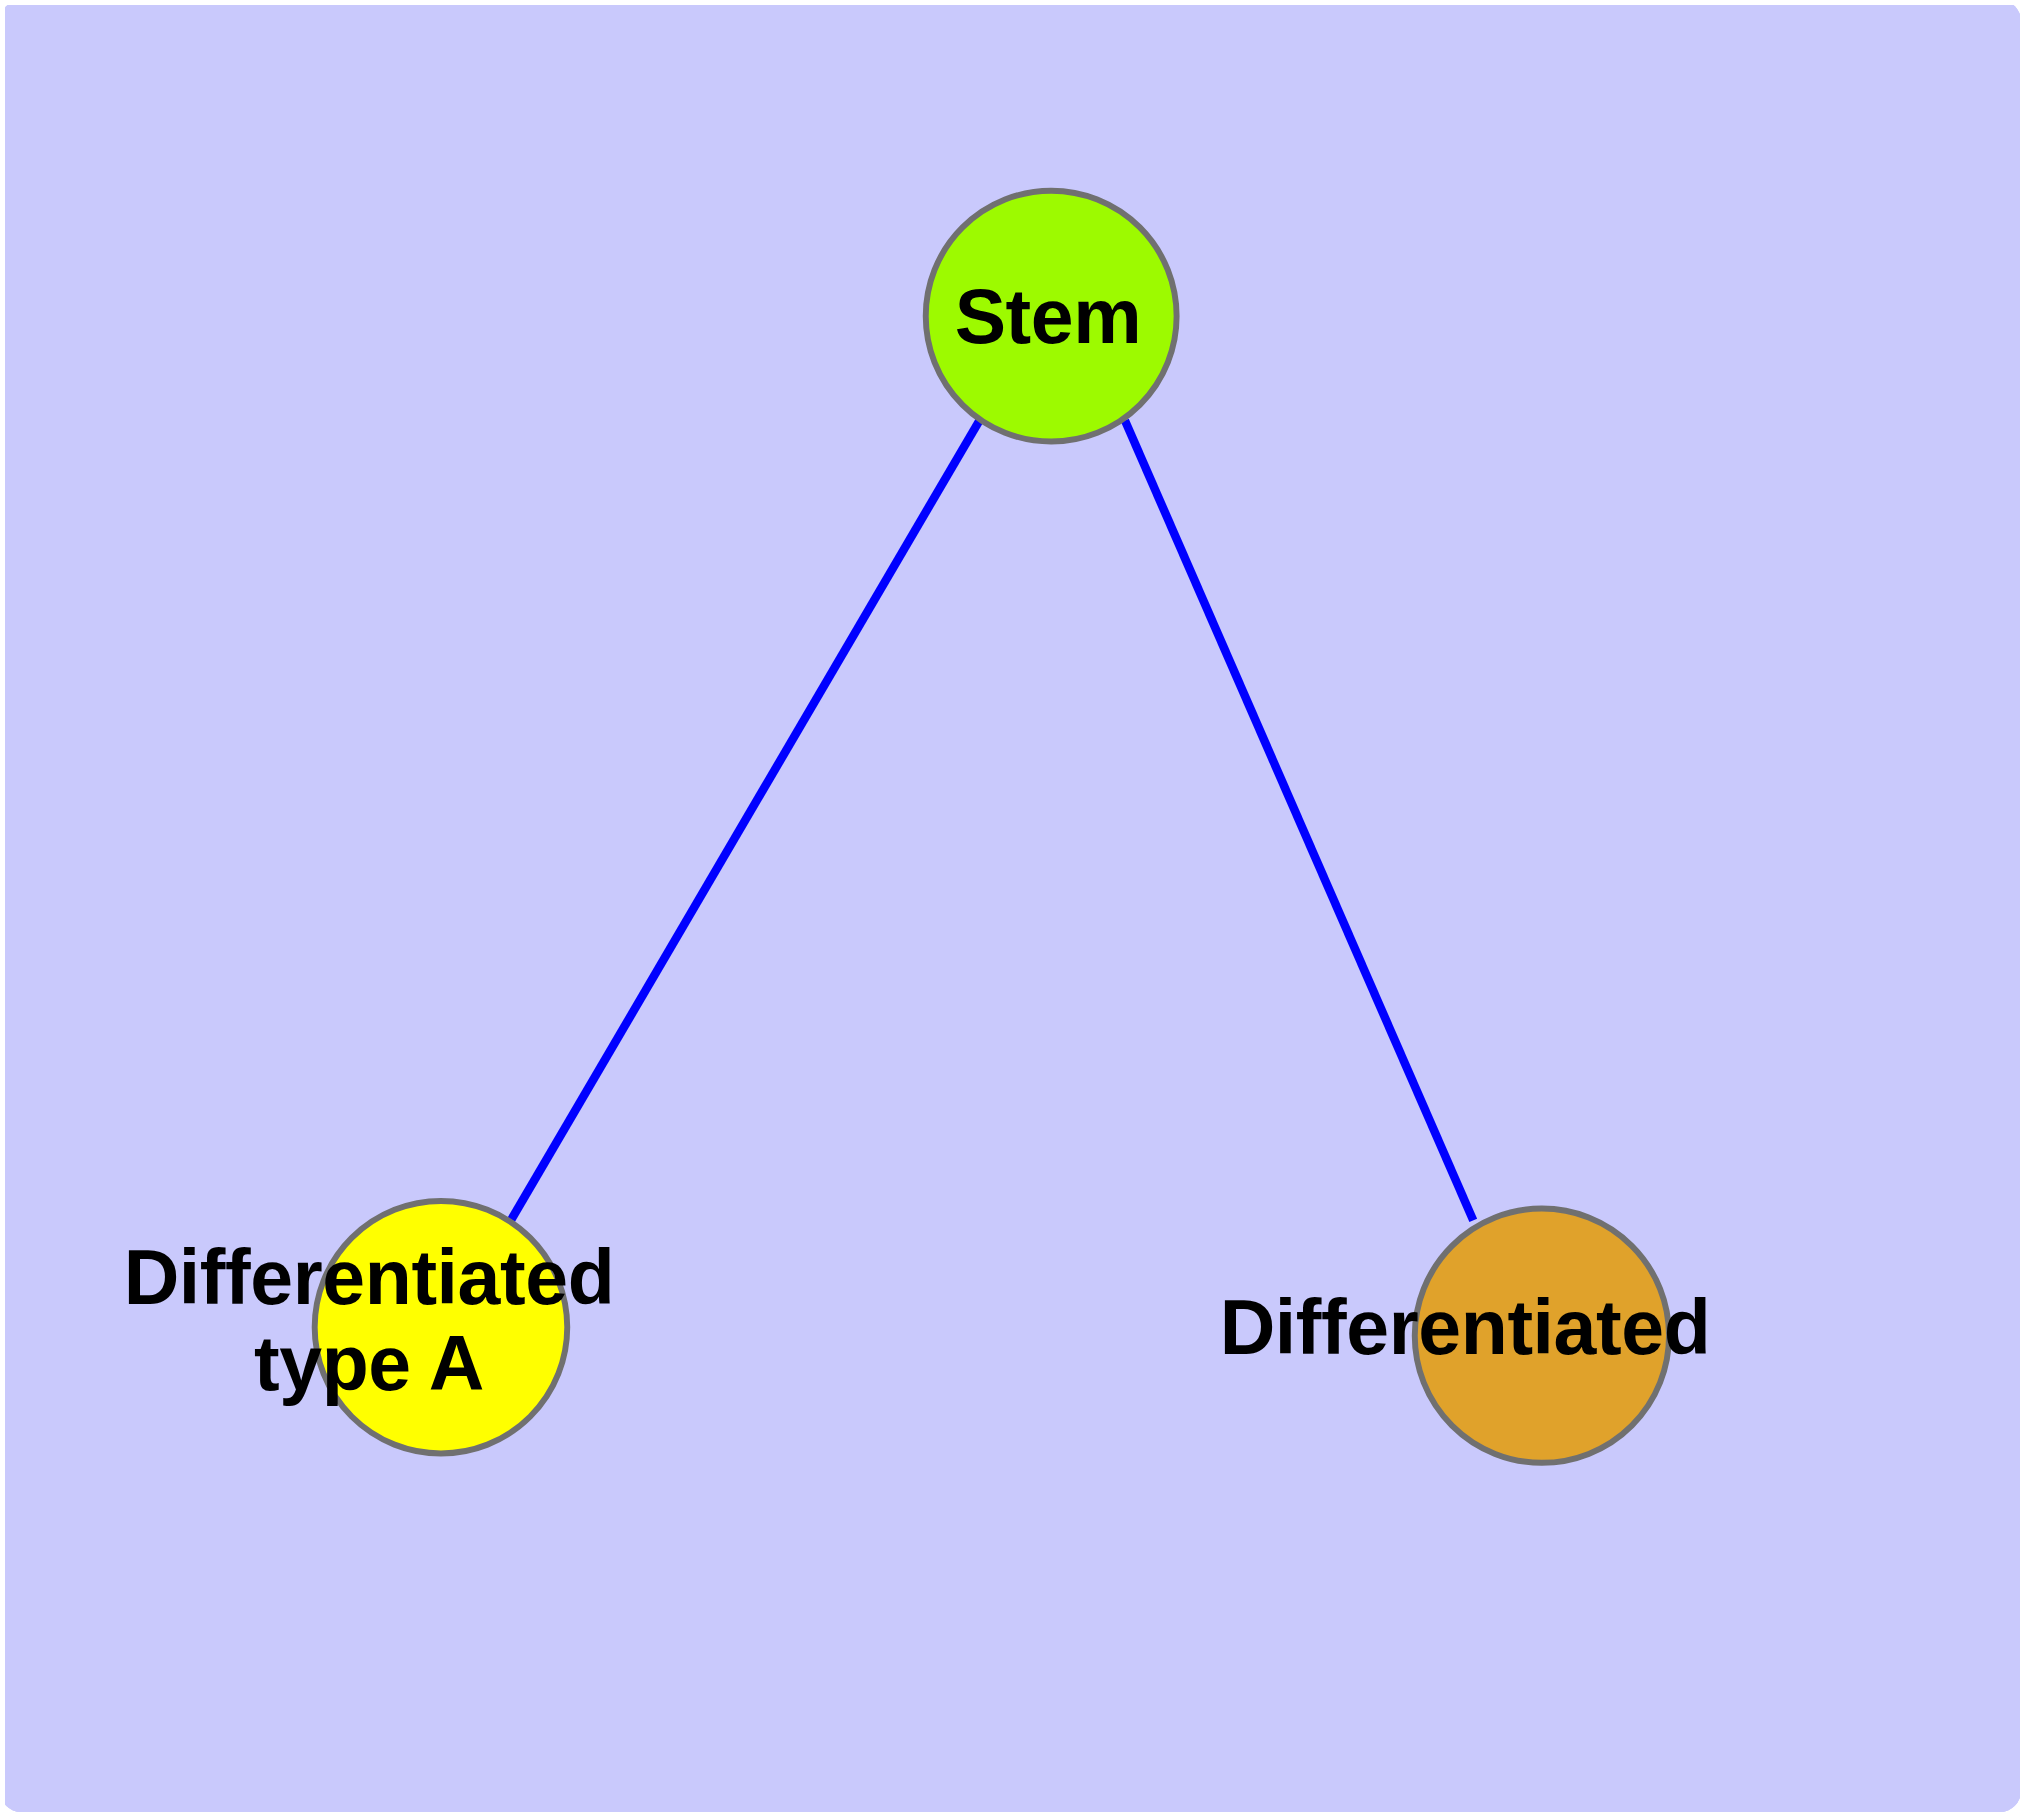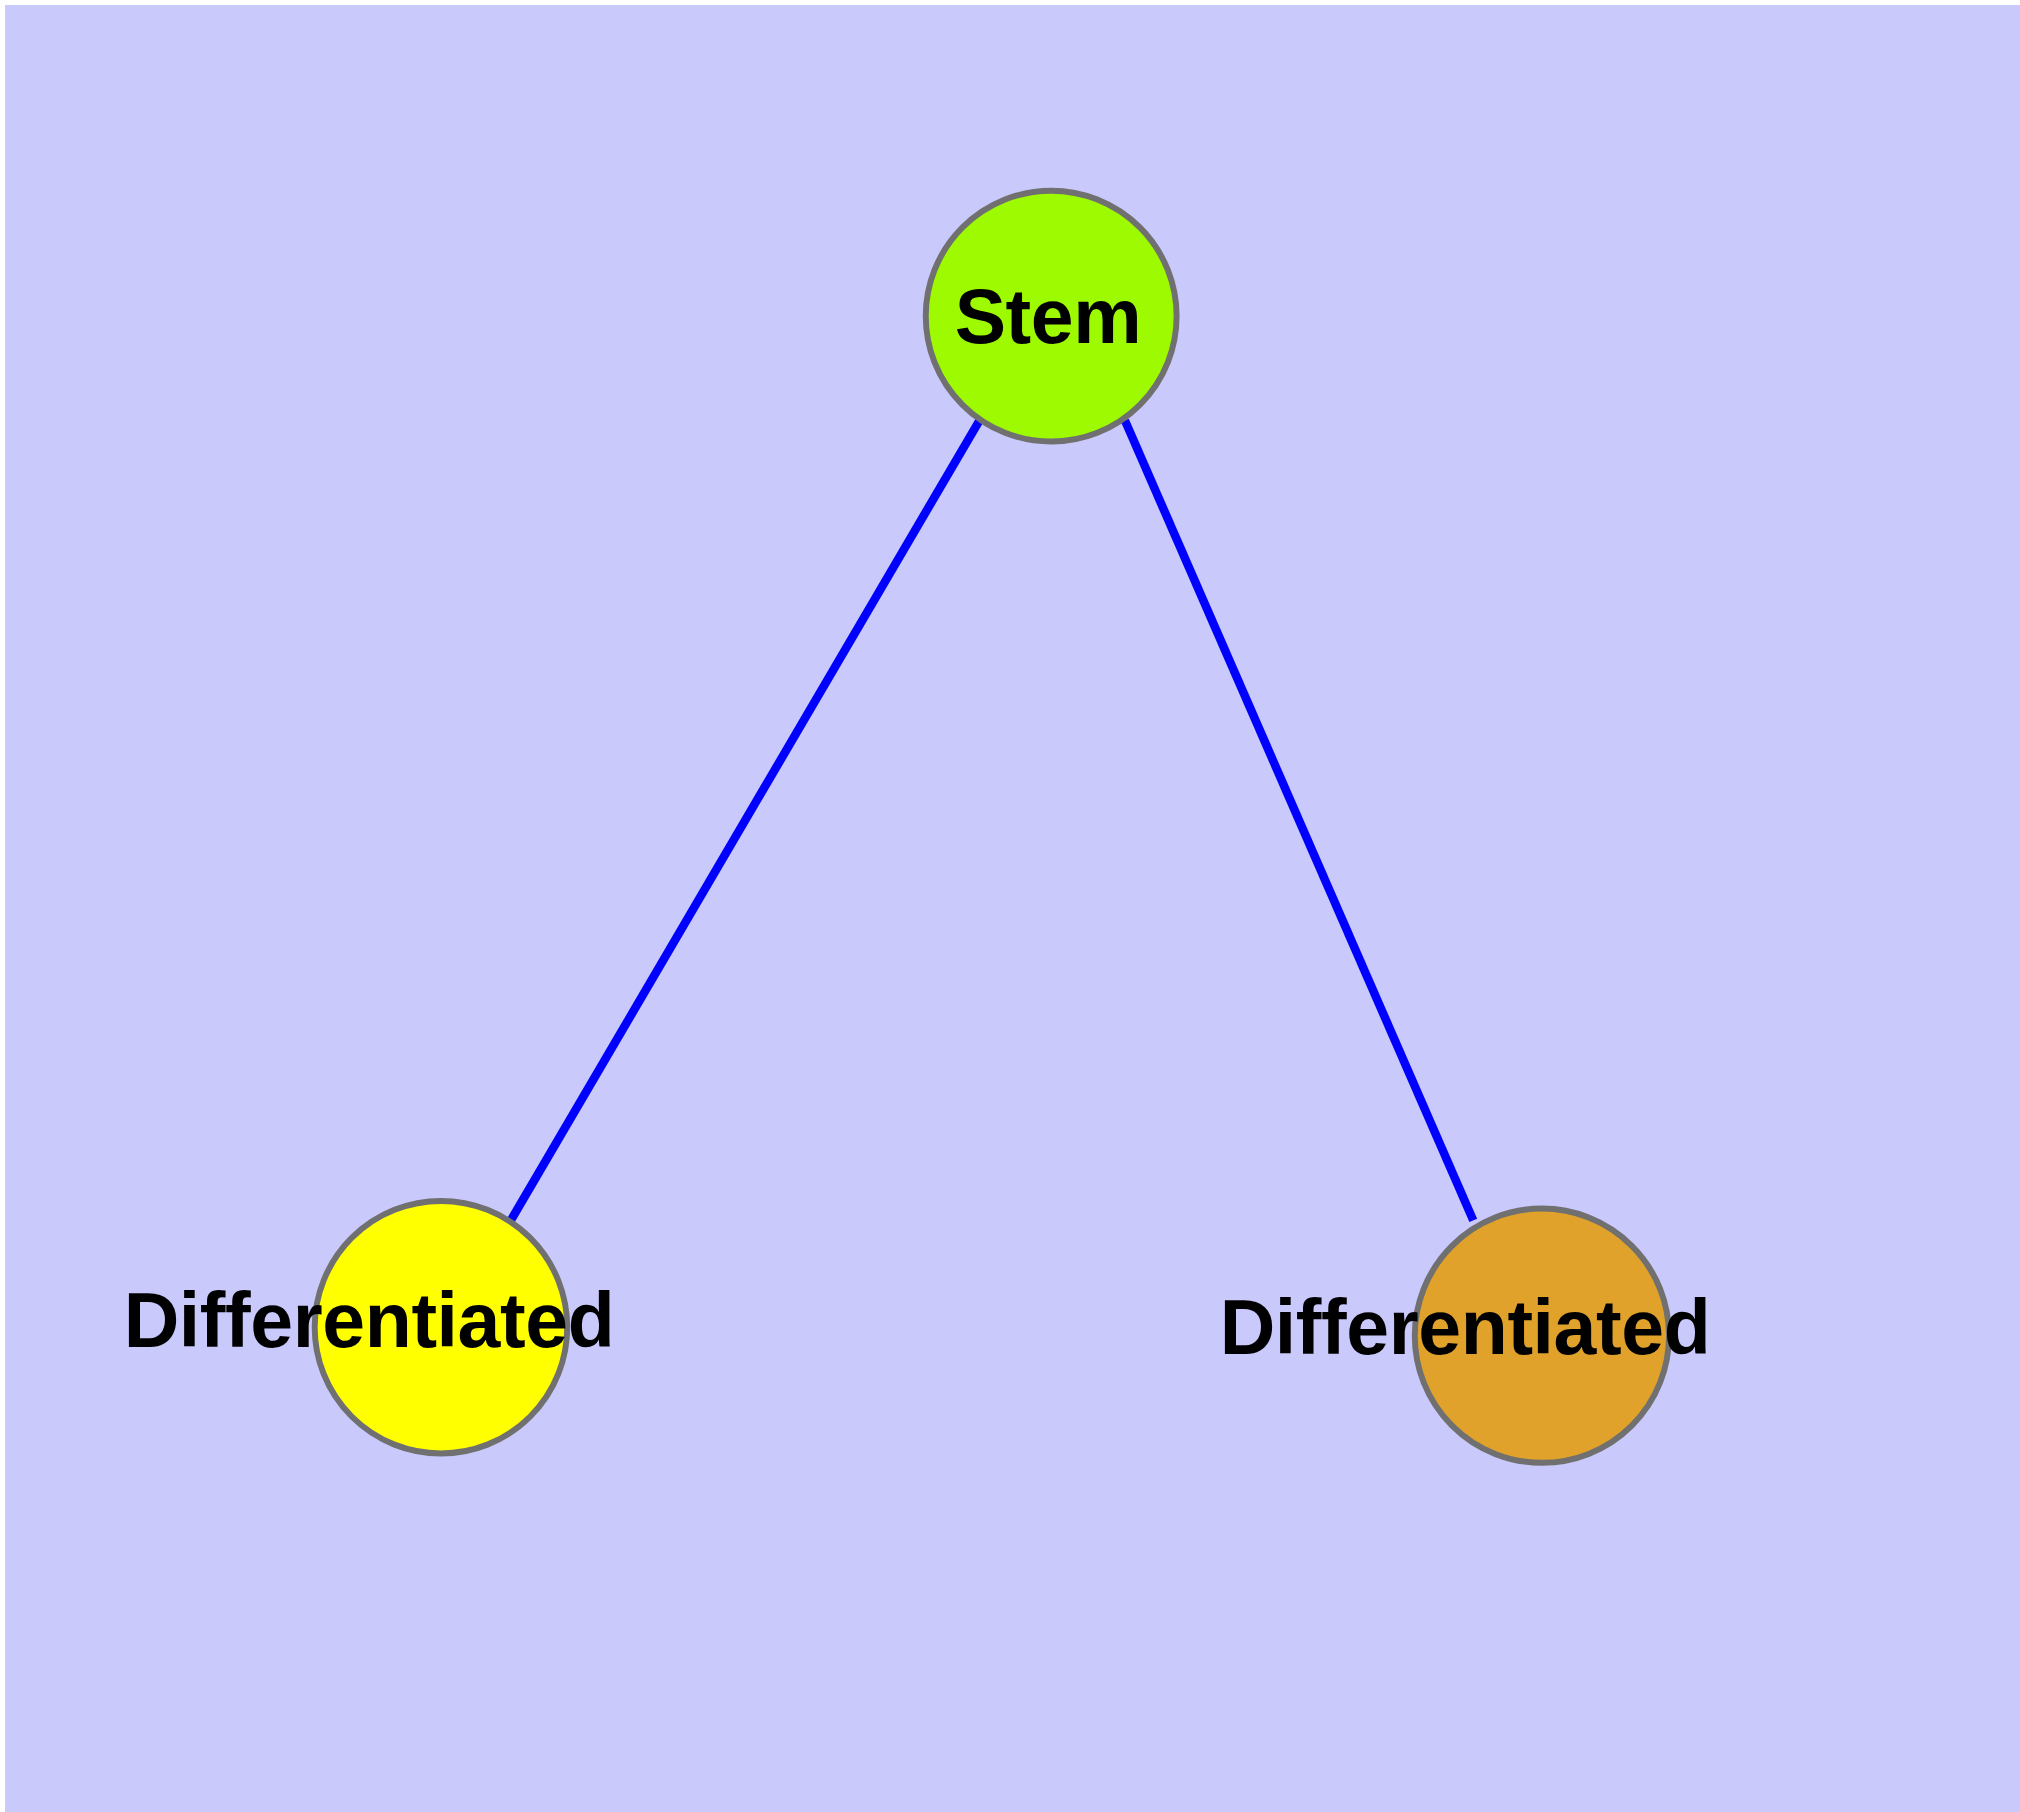--- a/index.html
+++ b/index.html
@@ -7,20 +7,21 @@
     padding: 0;
     background: #ffffff;
   }
   #stage {
     position: relative;
     width: 2021px;
     height: 1812px;
     overflow: hidden;
     background: #ffffff;
     font-family: "Liberation Sans", sans-serif;
+    border-radius: 21px;
   }
   #canvas-bg {
     position: absolute;
     left: 5.1px;
     top: 5.1px;
     width: 2015px;
     height: 1807px;
   }
   #graph-svg {
     position: absolute;
@@ -77,18 +78,18 @@
 
     <g id="nodes-group">
       <circle id="node-0" cx="1240" cy="373" r="148" fill="#9dfa00" stroke="#707070" stroke-width="7"></circle>
       <circle id="node-1" cx="520" cy="1566" r="149" fill="#ffff00" stroke="#707070" stroke-width="7"></circle>
       <circle id="node-2" cx="1819" cy="1576" r="150" fill="#e0a22b" stroke="#707070" stroke-width="7"></circle>
     </g>
   </svg>
 
   <div class="node-label" id="label-stem" style="left: 1048px; top: 316px; color: rgb(0, 0, 0);">Stem</div>
 
-  <div class="node-label" id="label-diffa" style="left: 369px; top: 1320px; color: rgb(0, 0, 0);"><span>Differentiated</span><br></div>
+  <div class="node-label" id="label-diffa" style="left: 369px; top: 1320px; color: rgb(0, 0, 0);"><span>Differentiated</span><br><span>type A</span></div>
 
   <div class="node-label" id="label-diffb" style="left: 1465px; top: 1327px; color: rgb(0, 0, 0);"><span>Differentiated</span><br></div>
 
 </div>
 
 
 </body></html>

